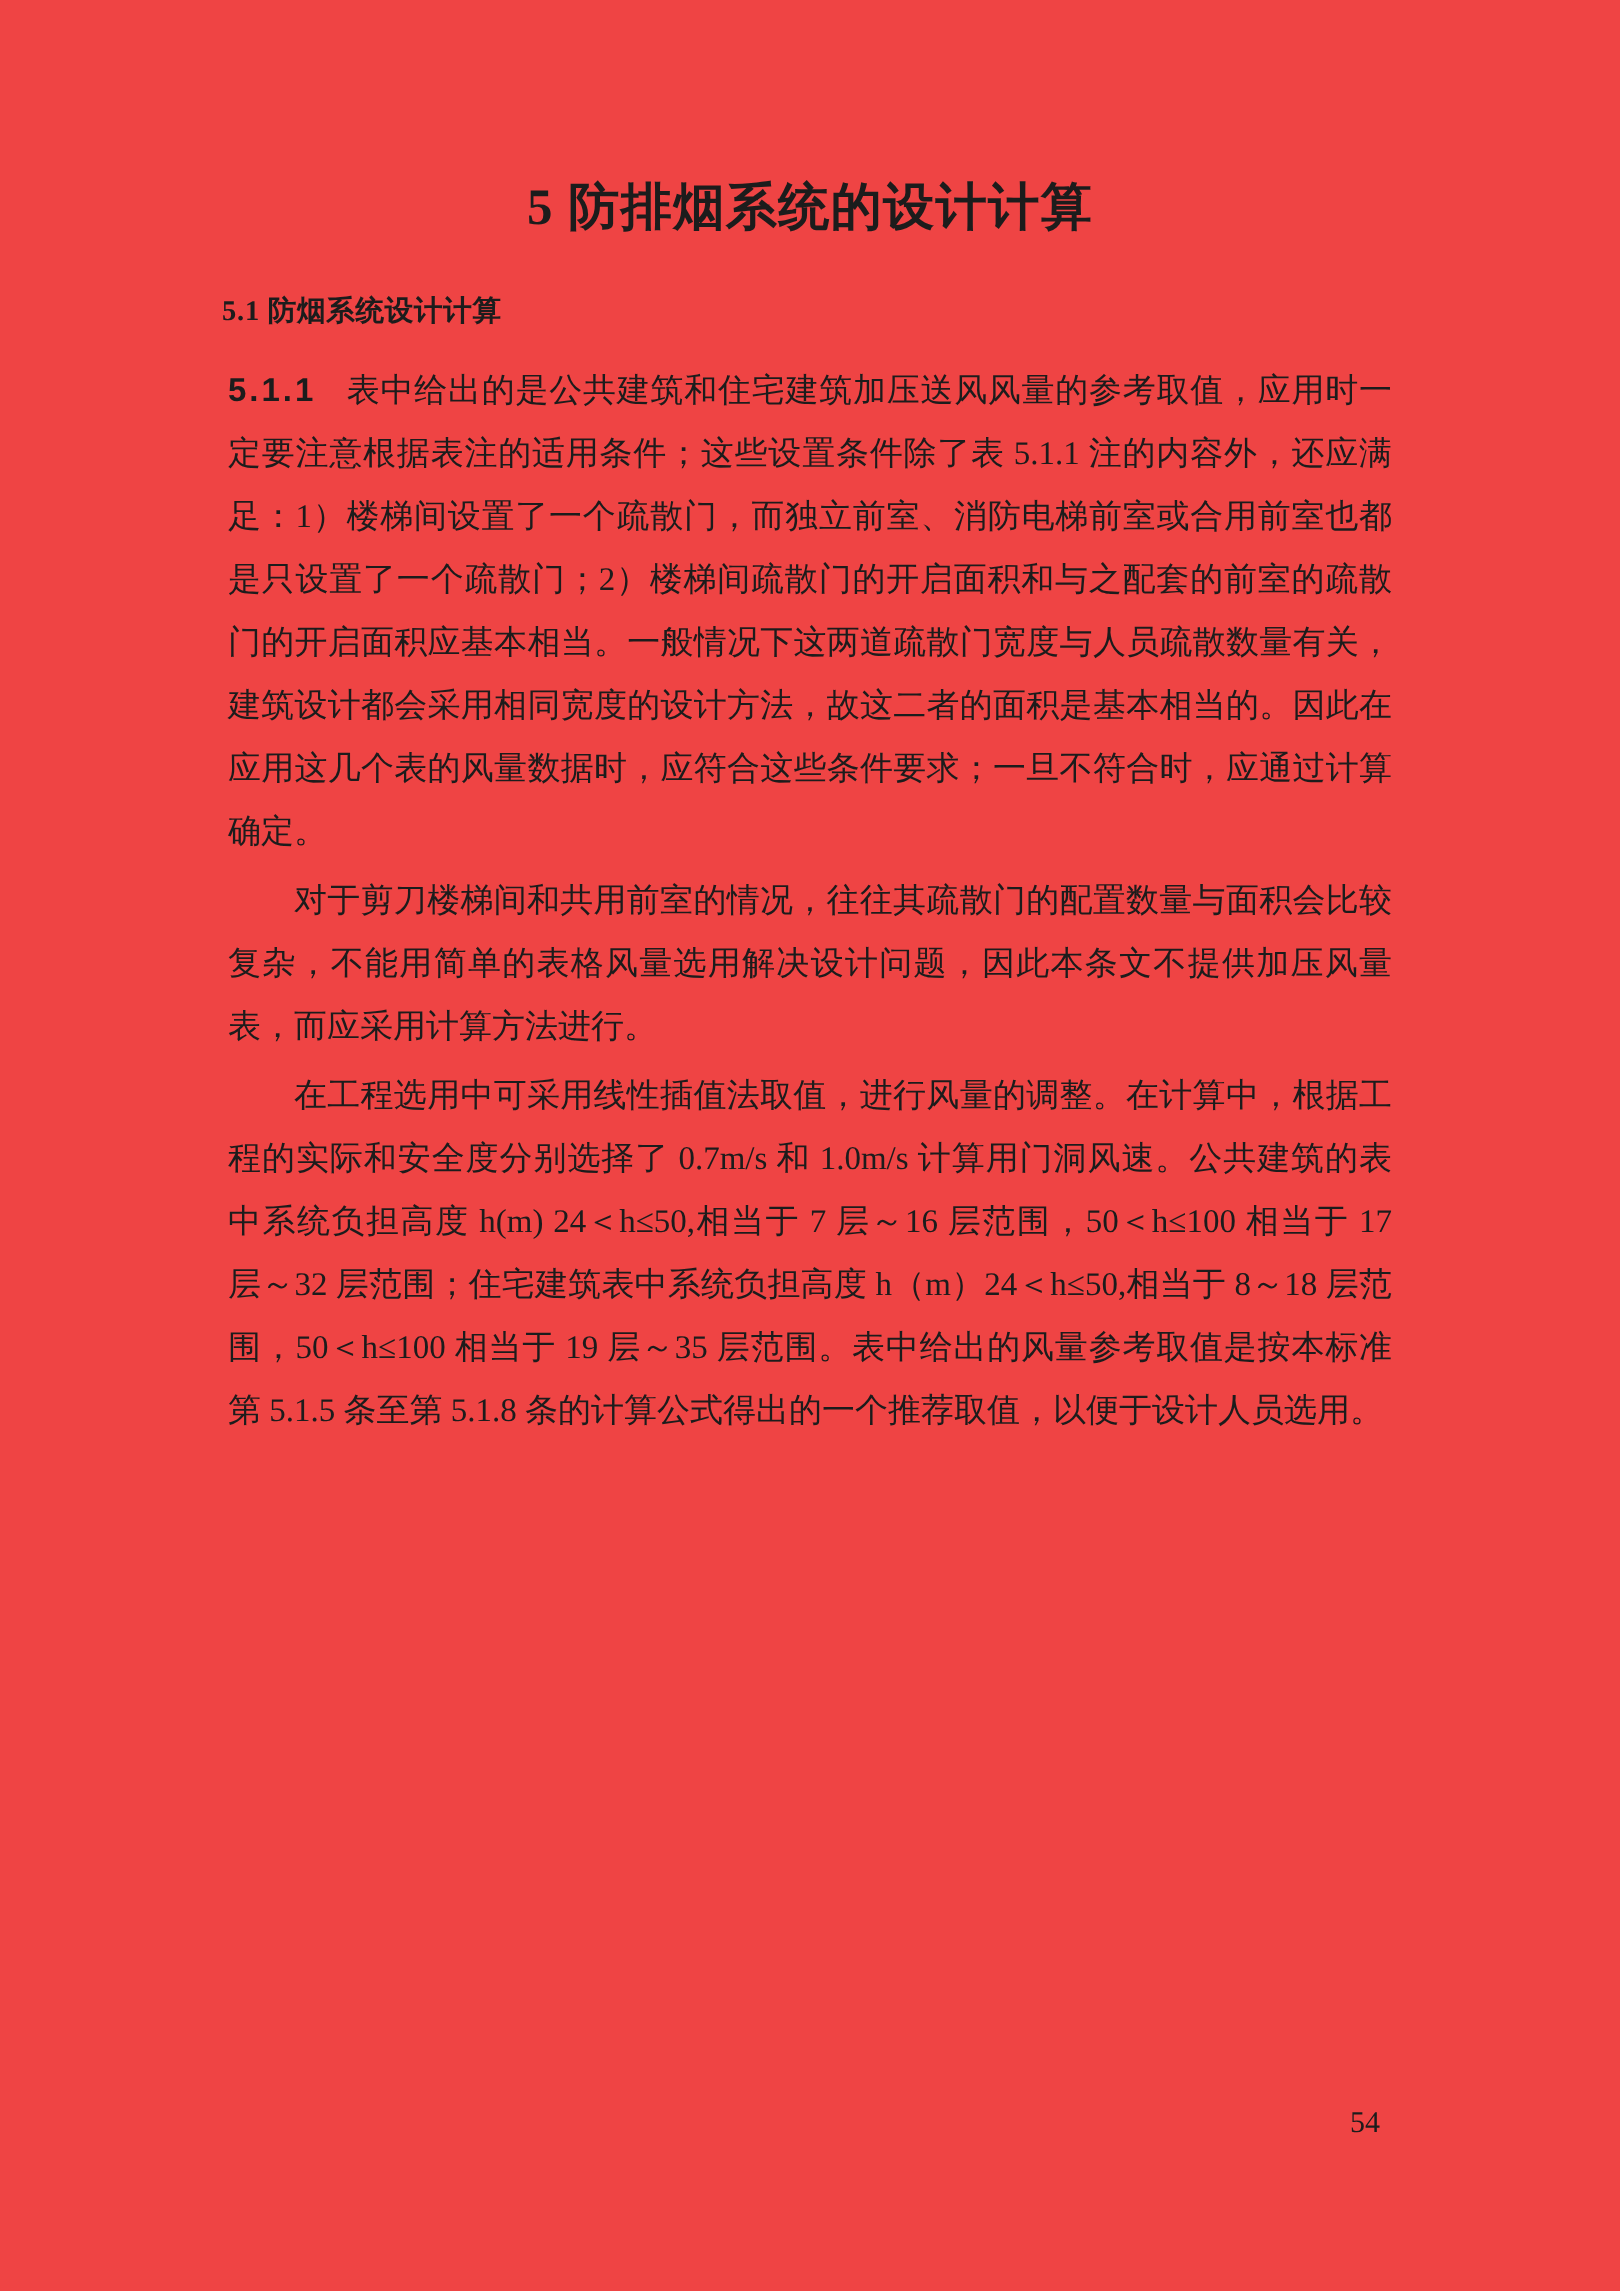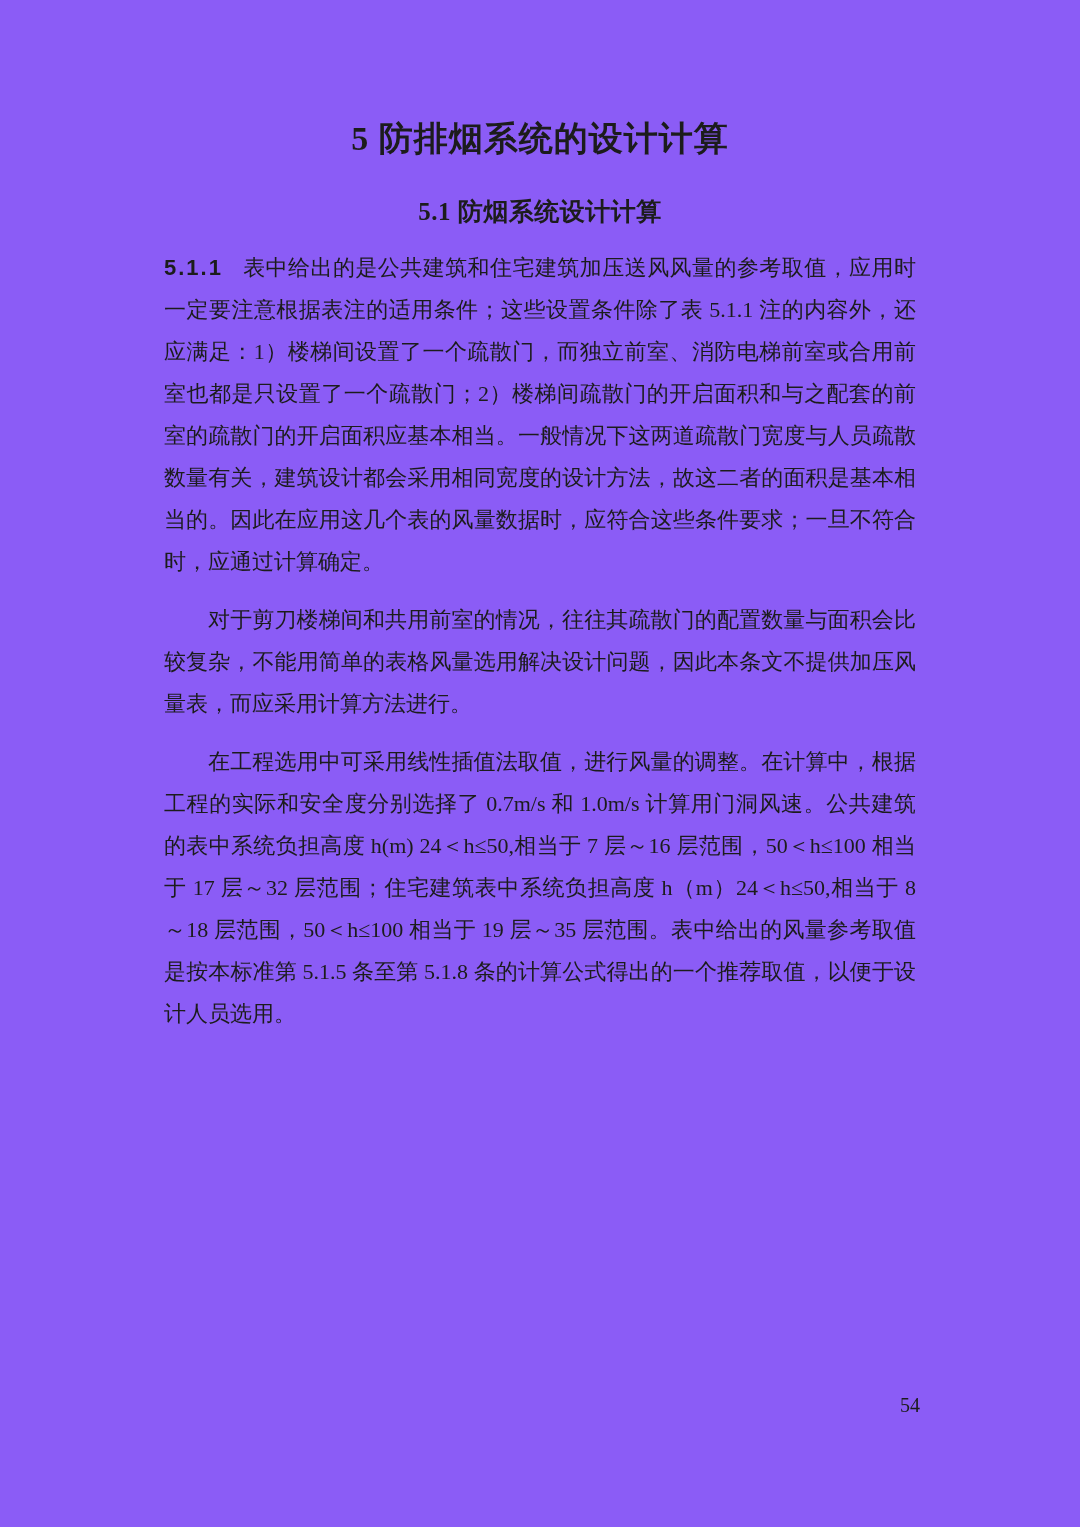--- a/index.html
+++ b/index.html
@@ -4,72 +4,71 @@
 <style>
   html, body {
     margin: 0;
     padding: 0;
     background: #ffffff;
   }
   .page {
     position: relative;
     width: 1080px;
     height: 1527px;
-    background: #8b5cf6;
+    background: #ef4444;
     font-family: "Liberation Serif", "DejaVu Serif", serif;
     color: #1c1c1c;
     overflow: hidden;
     box-sizing: border-box;
   }
   .content {
     padding: 118px 148px 0 148px;
   }
   .chapter-title {
     margin: 0;
     font-size: 34px;
     font-weight: bold;
     text-align: center;
     line-height: 1.25;
     letter-spacing: 1px;
   }
   .section-title {
     margin: 36px 0 0 0;
-    font-size: 25px;
+    font-size: 19px;
     font-weight: bold;
-    text-align: center;
     line-height: 1.2;
     letter-spacing: 0.5px;
   }
   .body-text {
     margin-top: 20px;
     font-size: 22px;
     line-height: 42px;
     text-align: justify;
     text-justify: inter-ideograph;
   }
   .para {
-    margin: 16px;
+    margin: 4px;
   }
   .para.indent {
     text-indent: 2em;
   }
   .clause-label {
     font-family: "Liberation Sans", "DejaVu Sans", sans-serif;
     font-weight: bold;
     letter-spacing: 2px;
     margin-right: 0.9em;
   }
   .clause-label:empty {
     display: none;
     margin-right: 0;
   }
   .page-number {
     position: absolute;
     right: 160px;
-    bottom: 110px;
+    bottom: 100px;
     font-size: 20px;
     color: #1c1c1c;
   }
 </style>
 </head>
 <body>
 
 <div class="page">
   <div class="content">
 

